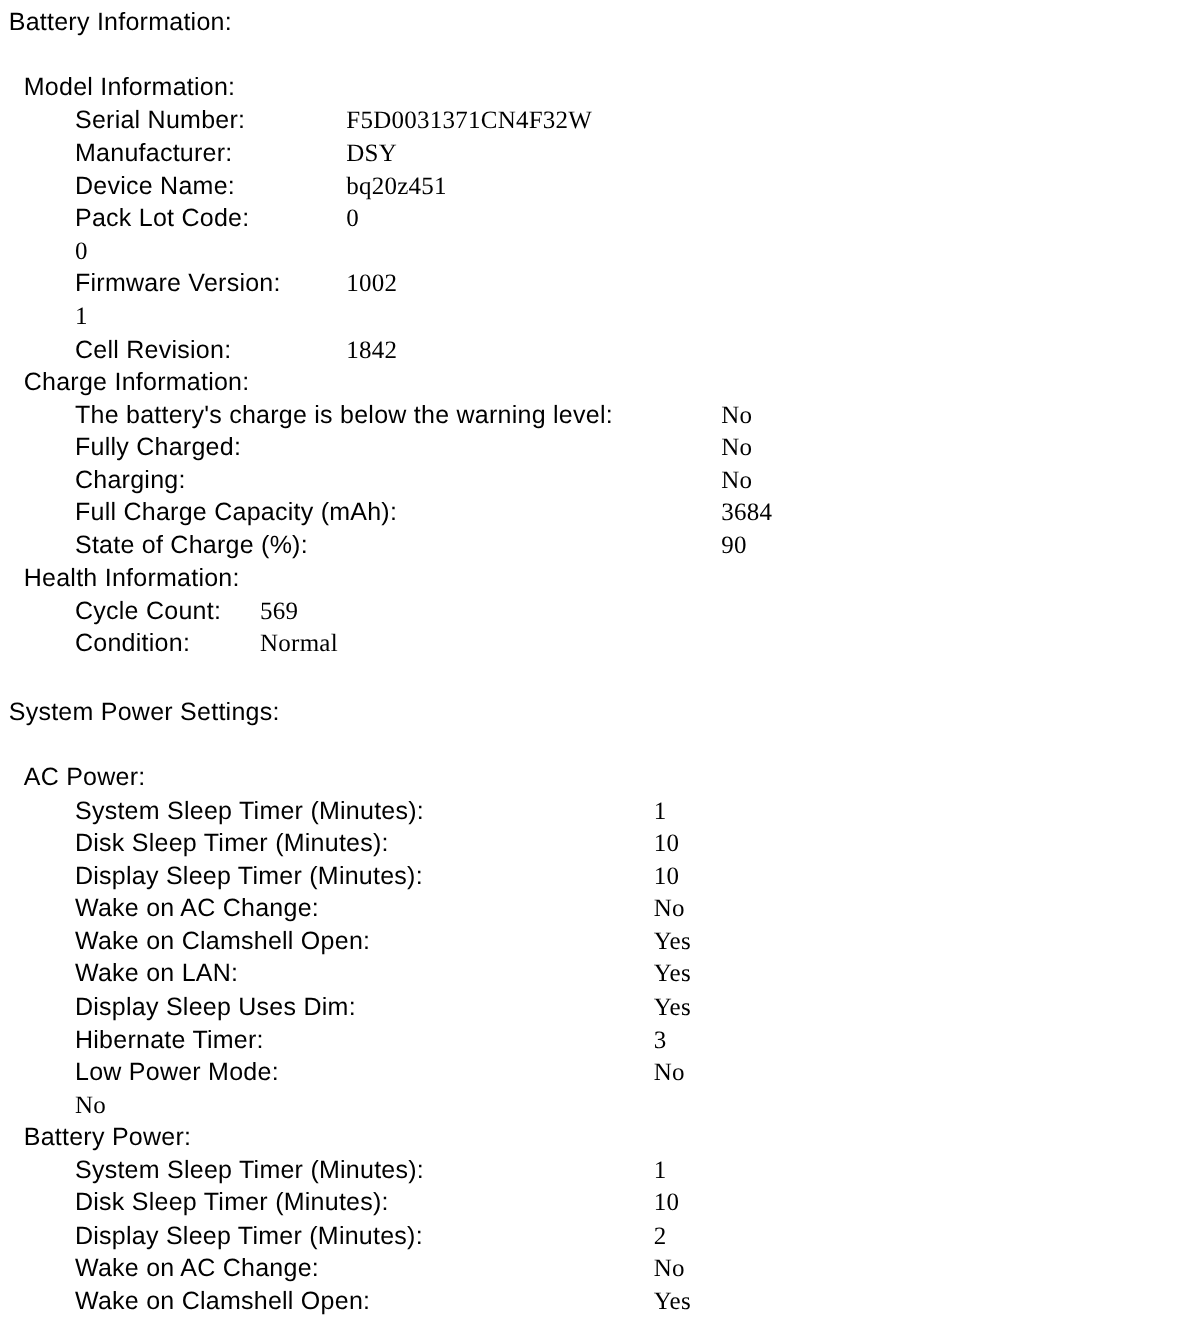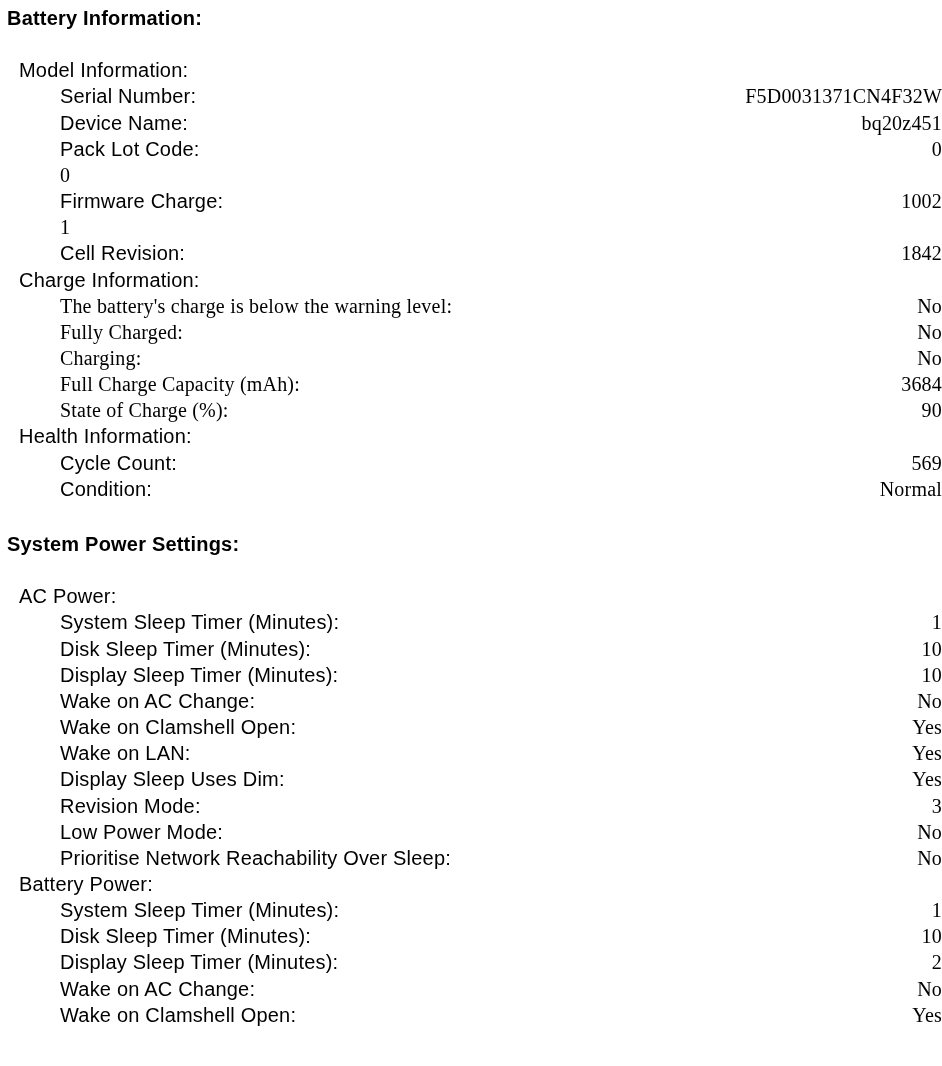--- a/index.html
+++ b/index.html
@@ -14,77 +14,80 @@
     font-family: "Liberation Sans", "DejaVu Sans", sans-serif;
     font-size: 20px;
     line-height: 26.15px;
     letter-spacing: 0.2px;
     color: #000000;
   }
   .report {
     padding: 5px 0 0 7px;
   }
   .section-title {
-    font-weight: bold;
+    font-weight: normal;
     margin-bottom: 26.15px;
     white-space: nowrap;
   }
   .section + .section {
     margin-top: 29px;
   }
   .group-heading {
     padding-left: 12px;
     white-space: nowrap;
   }
   .row {
     display: flex;
     padding-left: 53px;
     white-space: nowrap;
-    justify-content: space-between;
   }
   .label {
     flex: 0 0 auto;
   }
   .value {
     flex: 0 0 auto;
     font-family: Liberation Serif, serif;
   }
   
   .g-model  .label { width: 217px; }
-  .g-charge .label { width: 517px; font-family: Liberation Serif, serif; }
+  .g-charge .label { width: 517px; }
   .g-health .label { width: 148px; }
   .g-power  .label { width: 463px; }
 </style>
 </head>
 <body>
 
 <div class="report">
 
   <div class="section">
     <div class="section-title">Battery Information:</div>
 
     <div class="group g-model">
       <div class="group-heading">Model Information:</div>
       <div class="row">
         <span class="label">Serial Number:</span>
         <span class="value">F5D0031371CN4F32W</span>
       </div>
       <div class="row">
+        <span class="label">Manufacturer:</span>
+        <span class="value">DSY</span>
+      </div>
+      <div class="row">
         <span class="label">Device Name:</span>
         <span class="value">bq20z451</span>
       </div>
       <div class="row">
         <span class="label">Pack Lot Code:</span>
         <span class="value">0</span>
       </div>
       <div class="row">
         <span class="value">0</span>
       </div>
       <div class="row">
-        <span class="label">Firmware Charge:</span>
+        <span class="label">Firmware Version:</span>
         <span class="value">1002</span>
       </div>
       <div class="row">
         <span class="value">1</span>
       </div>
       <div class="row">
         <span class="label">Cell Revision:</span>
         <span class="value">1842</span>
       </div>
     </div>
@@ -153,29 +156,28 @@
       </div>
       <div class="row">
         <span class="label">Wake on LAN:</span>
         <span class="value">Yes</span>
       </div>
       <div class="row">
         <span class="label">Display Sleep Uses Dim:</span>
         <span class="value">Yes</span>
       </div>
       <div class="row">
-        <span class="label">Revision Mode:</span>
+        <span class="label">Hibernate Timer:</span>
         <span class="value">3</span>
       </div>
       <div class="row">
         <span class="label">Low Power Mode:</span>
         <span class="value">No</span>
       </div>
       <div class="row">
-        <span class="label">Prioritise Network Reachability Over Sleep:</span>
         <span class="value">No</span>
       </div>
     </div>
 
     <div class="group g-power">
       <div class="group-heading">Battery Power:</div>
       <div class="row">
         <span class="label">System Sleep Timer (Minutes):</span>
         <span class="value">1</span>
       </div>

